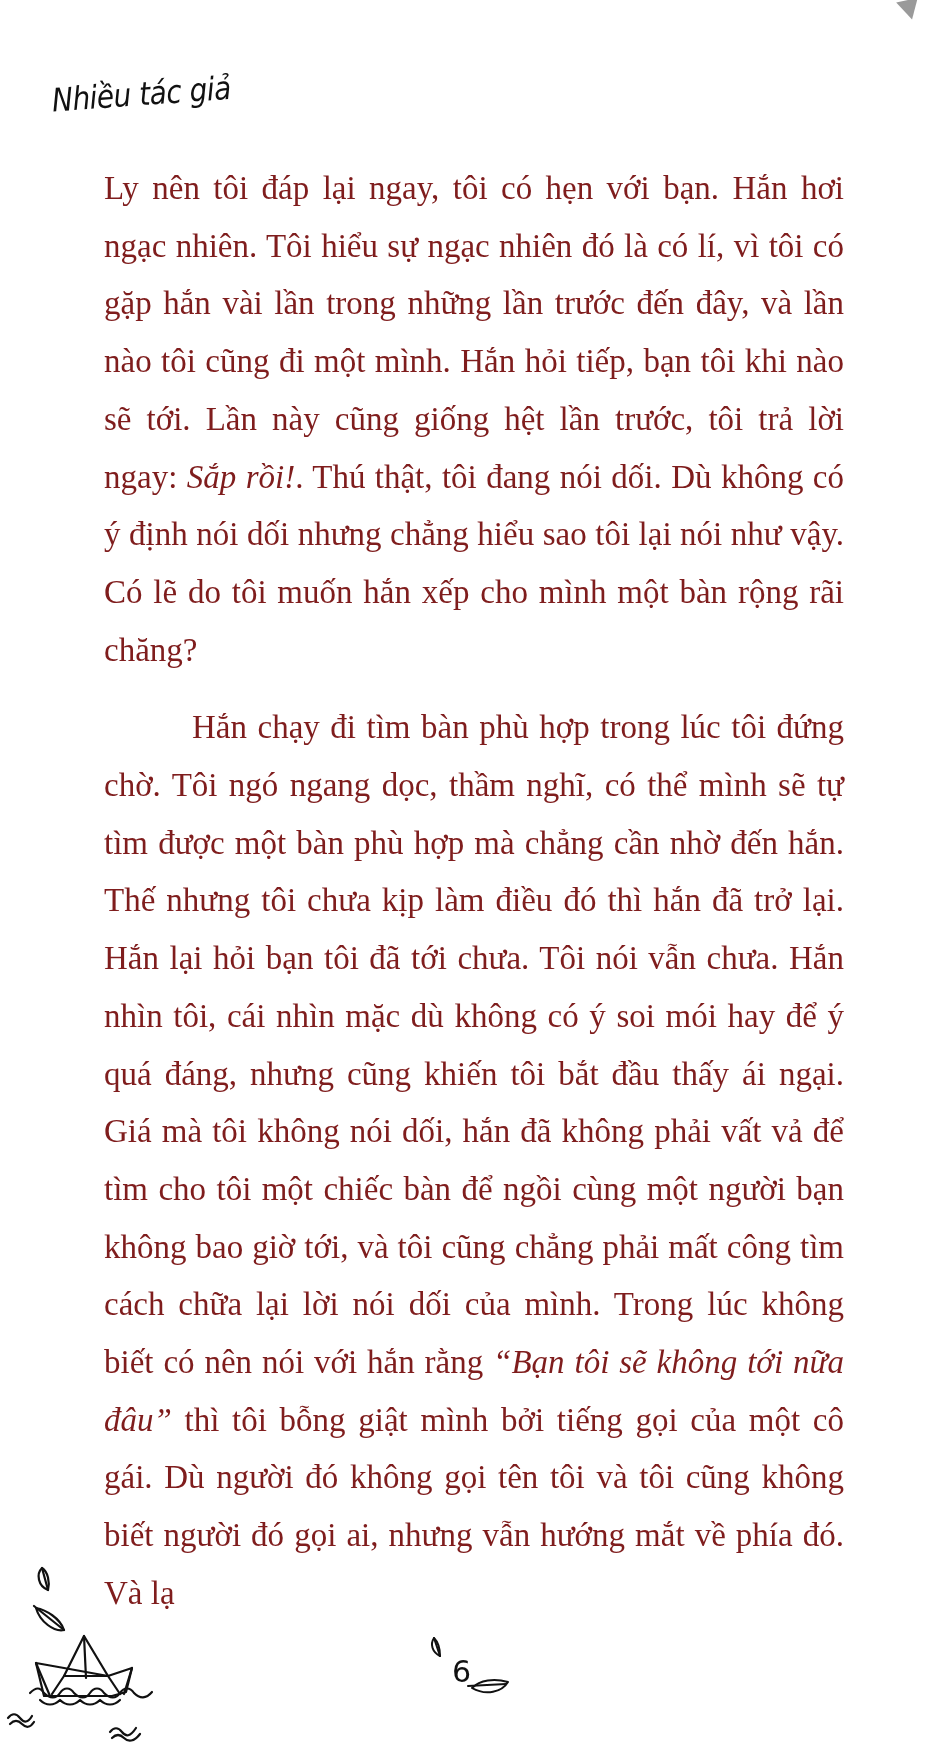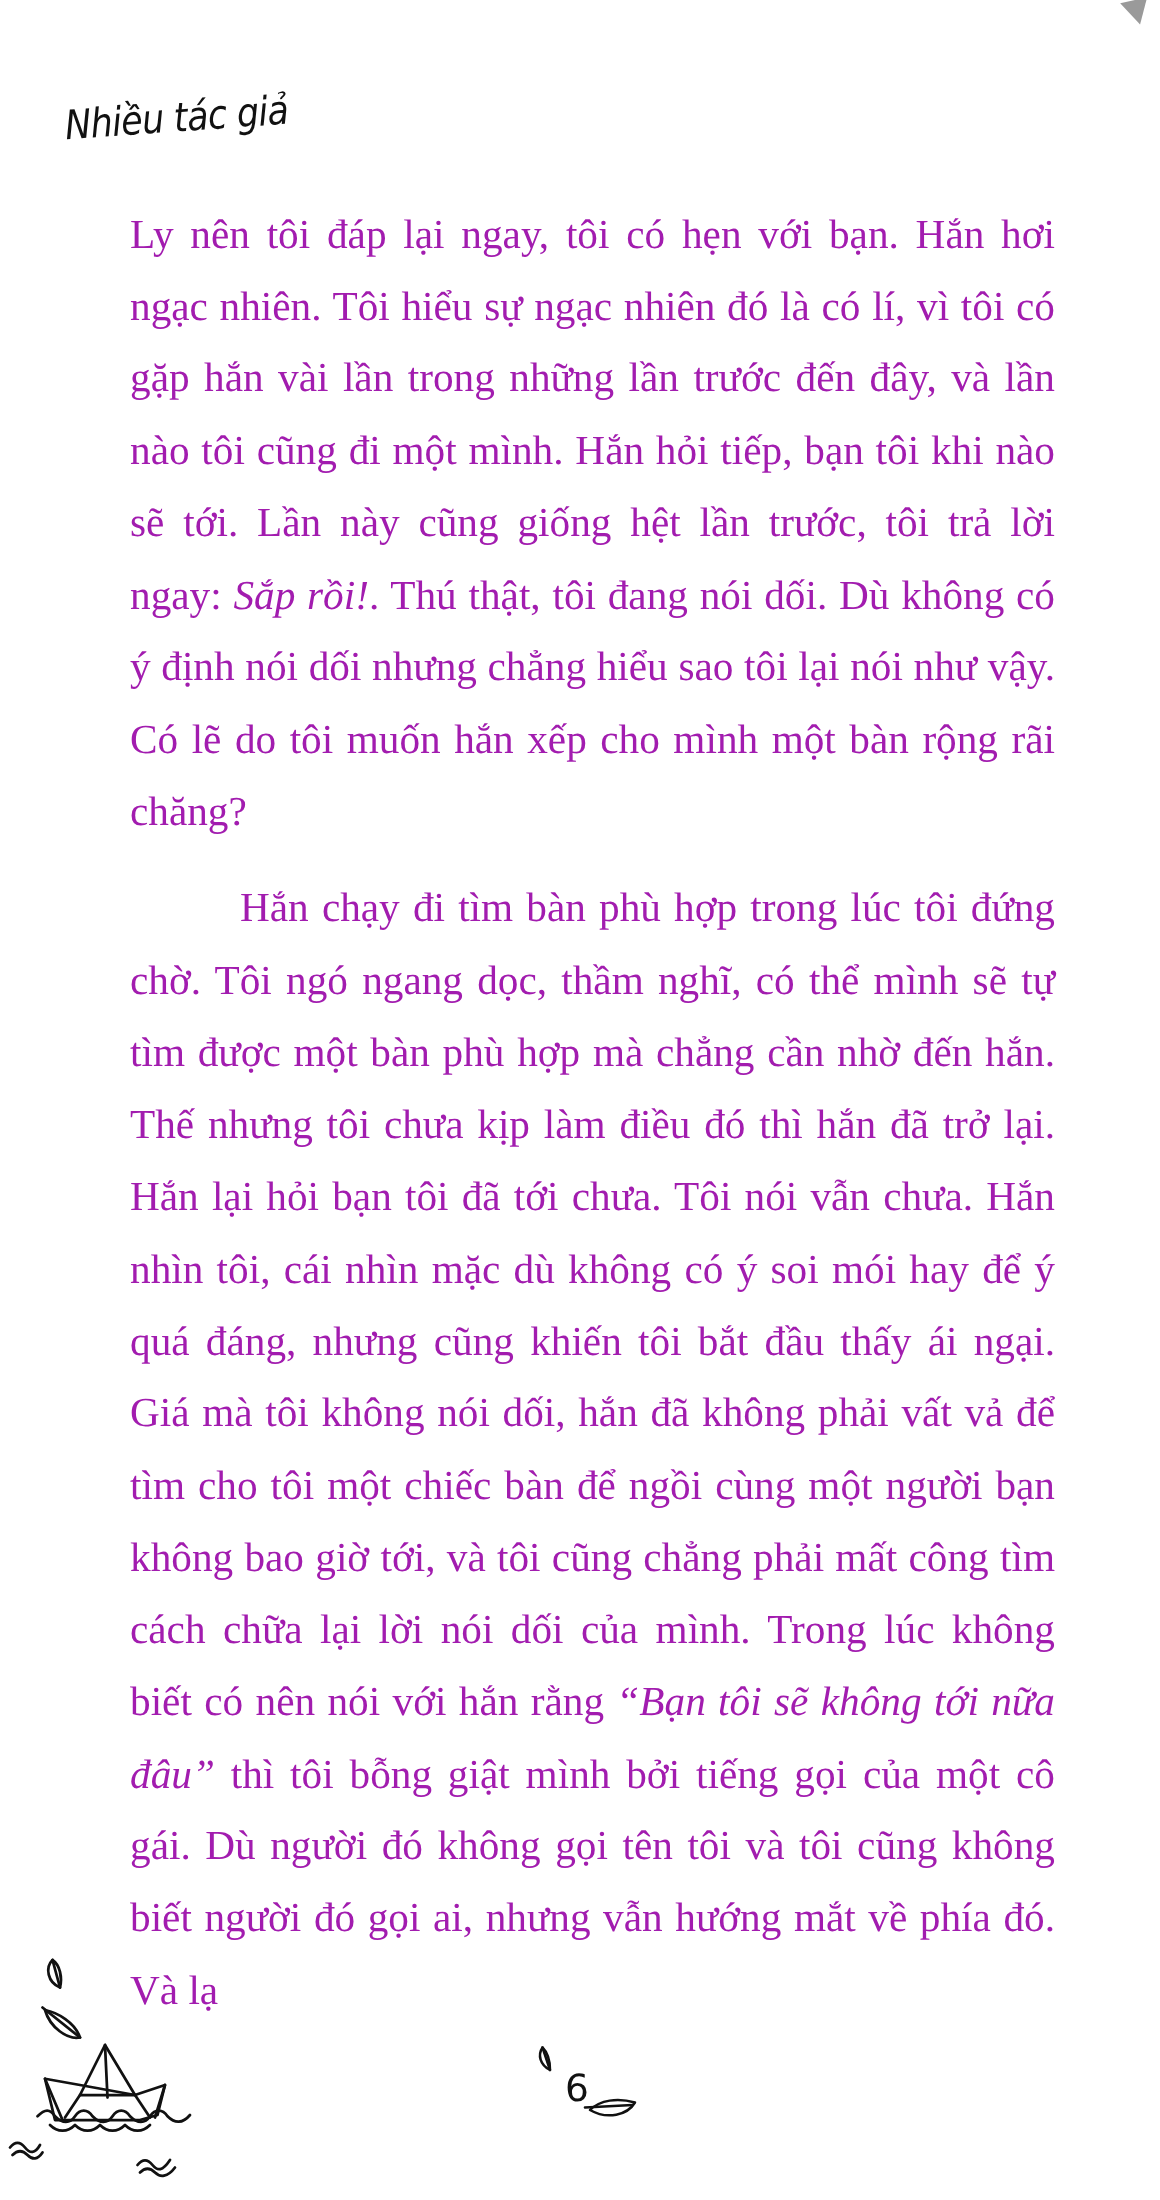--- a/index.html
+++ b/index.html
@@ -40,21 +40,21 @@
     }
     .body-text {
       position: absolute;
       left: 104px;
       top: 160px;
       width: 740px;
       font-family: "Liberation Serif", serif;
       font-size: 33px;
       line-height: 57.7px;
       text-align: justify;
-      color: #a21caf;
+      color: #7f1d1d;
     }
     .body-text p {
       margin: 0;
     }
     .body-text p.indent {
       text-indent: 88px;
       margin-top: 20px;
     }
     .body-text em {
       font-style: italic;

